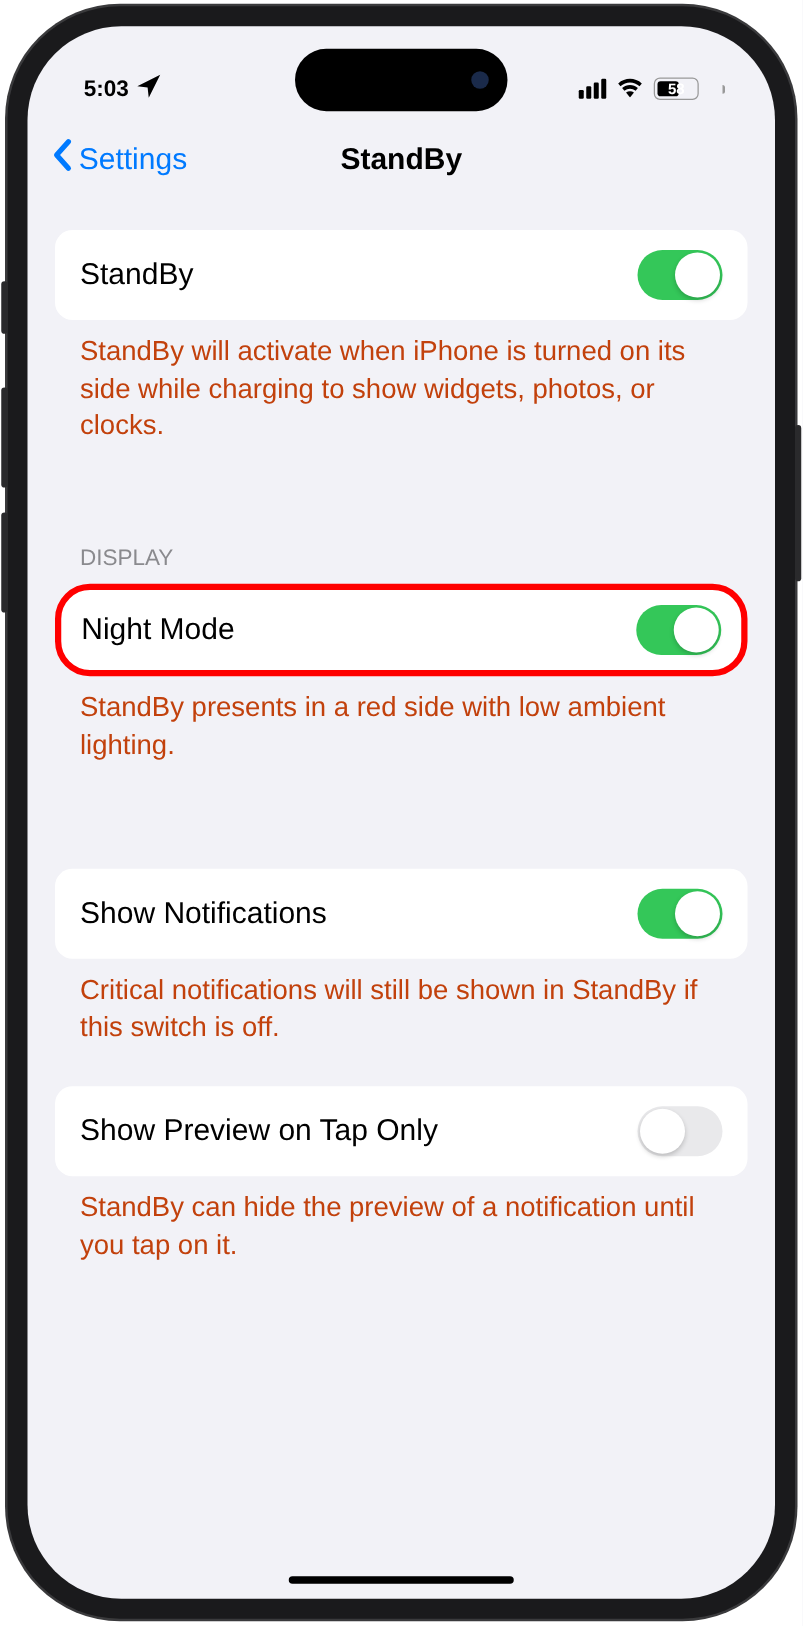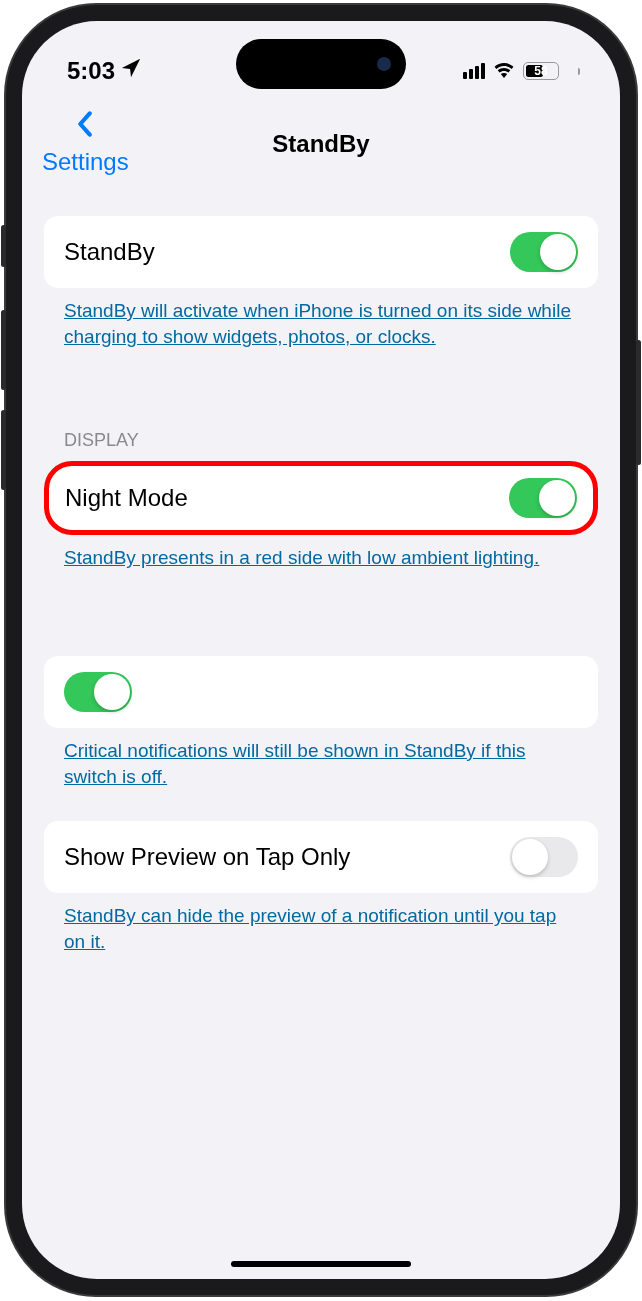--- a/index.html
+++ b/index.html
@@ -75,21 +75,21 @@
       justify-content: space-between;
       align-items: center;
       padding: 25px 40px 5px 45px;
       height: 80px;
     }
     
     .status-left {
       display: flex;
       align-items: center;
       gap: 5px;
-      font-size: 24px;
+      font-size: 18px;
       font-weight: 600;
     }
     
     .status-right {
       display: flex;
       align-items: center;
       gap: 8px;
     }
     
     .signal-bars {
@@ -161,21 +161,20 @@
       position: relative;
     }
     
     .back-button {
       display: flex;
       align-items: center;
       color: #007aff;
       font-size: 24px;
       gap: 5px;
       cursor: pointer;
-      flex-direction: column;
     }
     
     .back-chevron svg {
       width: 16px;
       height: 26px;
     }
     
     .nav-title {
       position: absolute;
       left: 50%;
@@ -238,25 +237,24 @@
     
     .toggle.on .toggle-knob {
       right: 2px;
     }
     
     .toggle.off .toggle-knob {
       left: 2px;
     }
     
     .footer-text {
-      font-size: 19px;
-      color: #0369a1;
+      font-size: 22px;
+      color: #c2410c;
       padding: 10px 20px 0;
       line-height: 1.35;
-      text-decoration: underline;
     }
     
     .section-header {
       font-size: 18px;
       color: #8a8a8e;
       padding: 0 20px 10px;
       text-transform: uppercase;
       margin-top: 36px;
     }
     
@@ -358,20 +356,21 @@
         <span class="cell-label">Night Mode</span>
         <div class="toggle on">
           <div class="toggle-knob"></div>
         </div>
       </div>
       <div class="footer-text">StandBy presents in a red side with low ambient lighting.</div>
 
       <div style="height:85px"></div>
 
       <div class="cell">
+        <span class="cell-label">Show Notifications</span>
         <div class="toggle on">
           <div class="toggle-knob"></div>
         </div>
       </div>
       <div class="footer-text">Critical notifications will still be shown in StandBy if this switch is off.</div>
 
       <div class="section-gap-small"></div>
 
       <div class="cell">
         <span class="cell-label">Show Preview on Tap Only</span>

